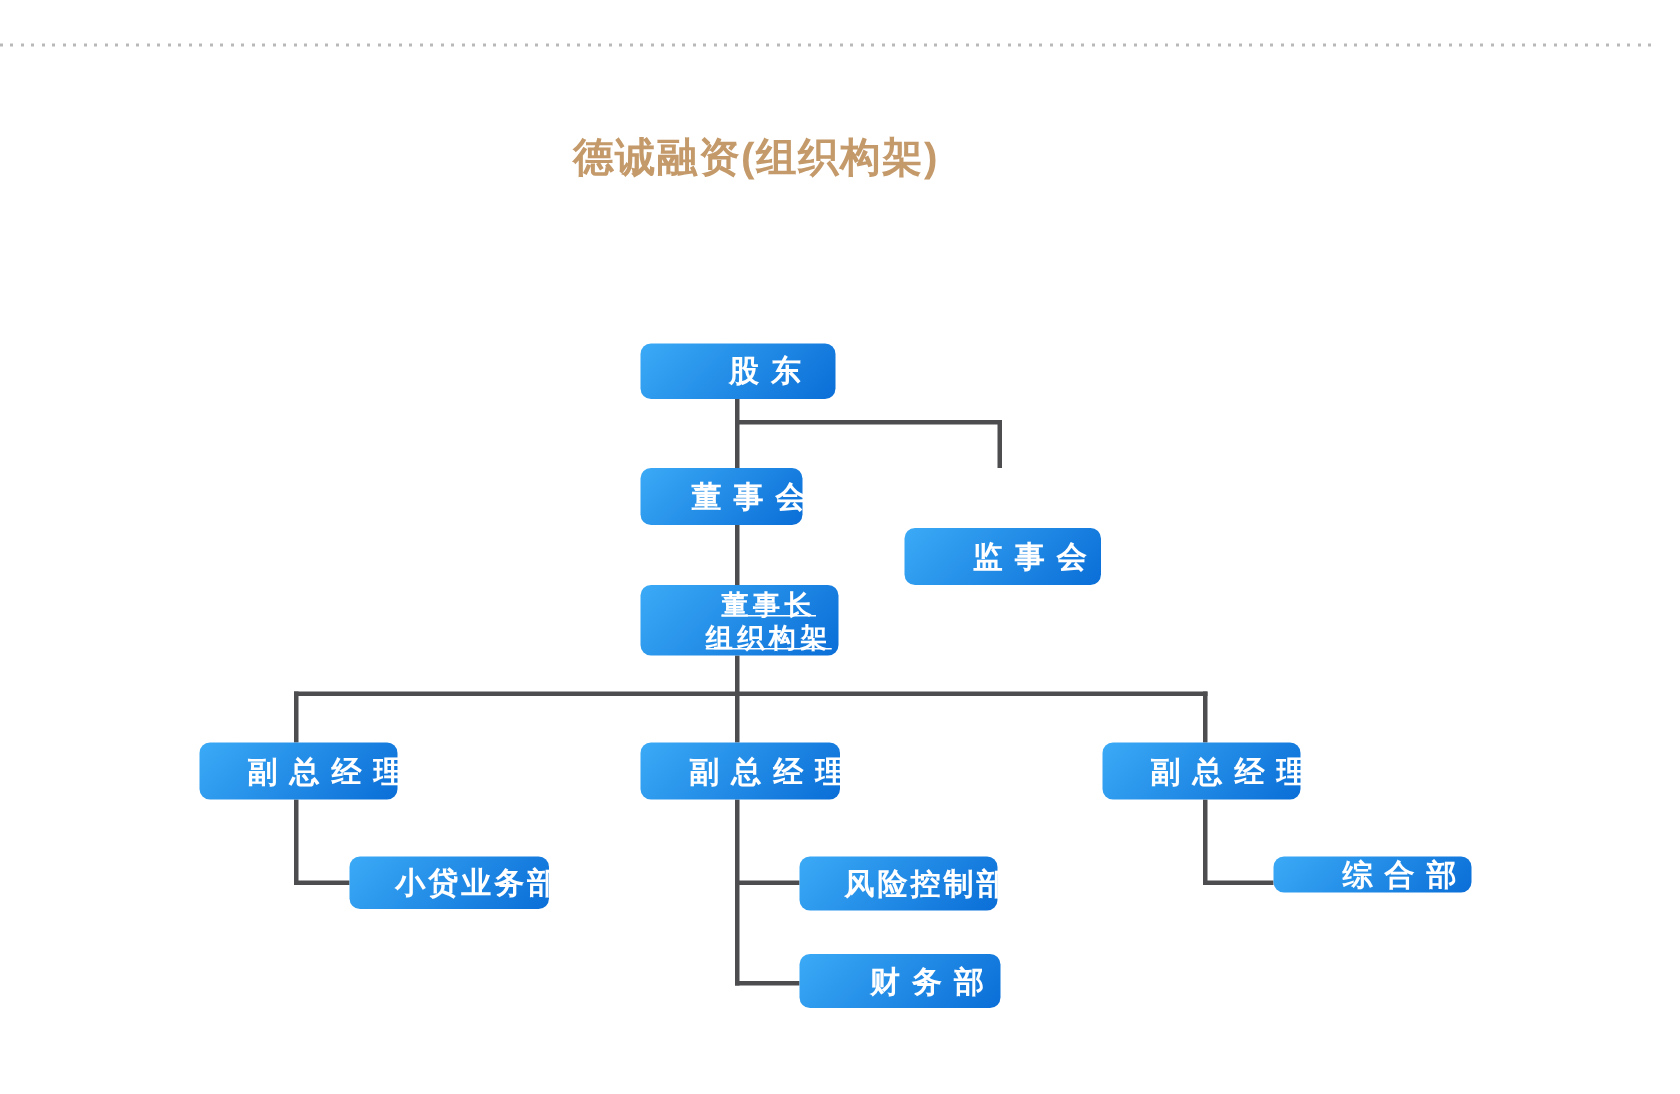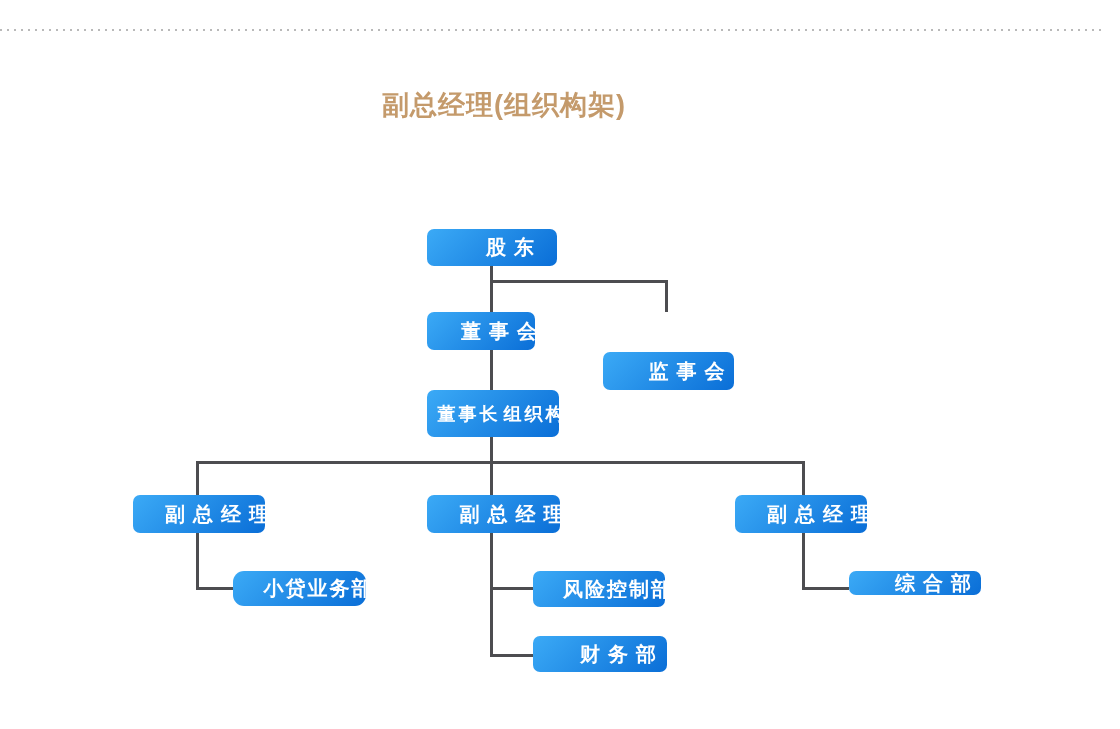--- a/index.html
+++ b/index.html
@@ -49,39 +49,40 @@
     text-indent: 8px;
     white-space: nowrap;
     box-sizing: border-box;
     padding-left: 36px;
   }
   .node.tight {
     letter-spacing: 2px;
     text-indent: 2px;
   }
   .node.two-line {
-    flex-direction: row;
+    flex-direction: column;
     font-size: 18px;
     line-height: 22px;
     letter-spacing: 3px;
     text-indent: 3px;
+    text-decoration: underline;
   }
   .line {
     position: absolute;
     background: #4D4D50;
   }
   
   .n-shareholders { left: 427px; top: 229px; width: 130px; height: 37px; }
   .n-board        { left: 427px; top: 312px; width: 108px; height: 38px; }
   .n-supervisory  { left: 603px; top: 312px; width: 131px; height: 38px; margin-top: 40px; }
   .n-chairman     { left: 427px; top: 390px; width: 132px; height: 47px; }
   .n-deputy-left  { left: 133px; top: 495px; width: 132px; height: 38px; }
   .n-deputy-mid   { left: 427px; top: 495px; width: 133px; height: 38px; }
   .n-deputy-right { left: 735px; top: 495px; width: 132px; height: 38px; }
-  .n-small-loan   { left: 233px; top: 571px; width: 133px; height: 35px; border-radius: 11px; }
+  .n-small-loan   { left: 233px; top: 571px; width: 133px; height: 35px; }
   .n-risk         { left: 533px; top: 571px; width: 132px; height: 36px; }
   .n-finance      { left: 533px; top: 636px; width: 134px; height: 36px; }
   .n-general      { left: 849px; top: 571px; width: 132px; height: 24px; }
   
   .l1  { left: 490px; top: 265px; width: 3px;   height: 47px; }  
   .l2  { left: 490px; top: 280px; width: 178px; height: 3px;  }  
   .l3  { left: 665px; top: 280px; width: 3px;   height: 32px; }  
   .l4  { left: 490px; top: 350px; width: 3px;   height: 40px; }  
   .l5  { left: 490px; top: 437px; width: 3px;   height: 58px; }  
   .l6  { left: 196px; top: 461px; width: 609px; height: 3px;  }  
@@ -95,21 +96,21 @@
   .l14 { left: 802px; top: 533px; width: 3px;   height: 57px; }  
   .l15 { left: 802px; top: 587px; width: 47px;  height: 3px;  }  
 </style>
 </head>
 <body>
 
 <div class="canvas">
 
   <div class="divider"></div>
 
-  <h1 class="title">副总经理(组织构架)</h1>
+  <h1 class="title">德诚融资(组织构架)</h1>
 
   <div>
 
     <div class="line l1"></div>
     <div class="line l2"></div>
     <div class="line l3"></div>
     <div class="line l4"></div>
     <div class="line l5"></div>
     <div class="line l6"></div>
     <div class="line l7"></div>

